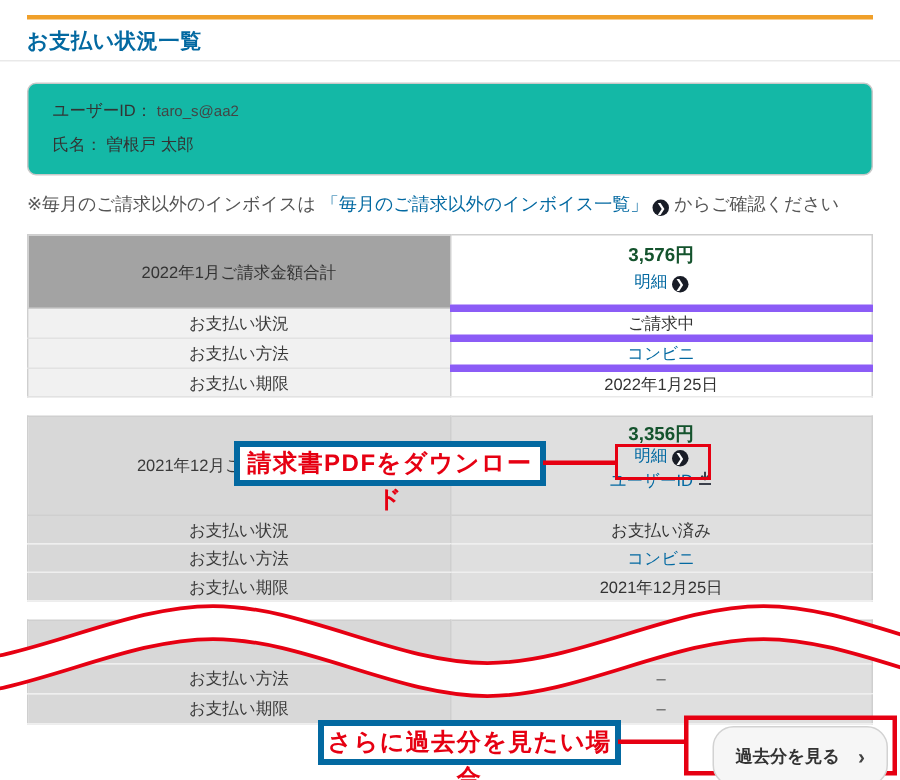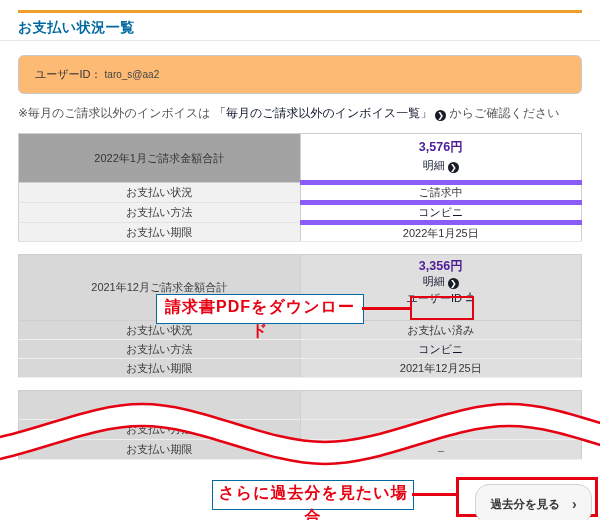--- a/index.html
+++ b/index.html
@@ -5,27 +5,27 @@
   * { margin:0; padding:0; box-sizing:border-box; }
   html,body { background:#fff; }
   body { width:600px; height:520px; font-family:"Liberation Sans","DejaVu Sans",sans-serif; color:#333; }
   .page { position:relative; width:600px; height:520px; overflow:hidden; background:#fff; }
   .content { padding:0 18px; }
 
   .top-rule { margin-top:10px; height:3px; background:#f0a02a; }
   .page-title { margin-top:6px; font-size:14px; font-weight:bold; color:#0369a1; line-height:16px; letter-spacing:.5px; }
   .title-divider { height:1px; background:#e9e9e9; margin:5px -18px 0; }
 
-  .user-box { margin-top:14px; border:1px solid #c9c9c9; border-radius:6px; padding:12px 16px 12px; background:#fdba74; }
+  .user-box { margin-top:14px; border:1px solid #c9c9c9; border-radius:6px; padding:12px 16px 12px; background:#14b8a6; }
   .user-line { font-size:11px; color:#333; line-height:13px; }
   .user-line + .user-line { margin-top:10px; }
   .user-line .val { font-size:10px; color:#444; }
 
   .note { margin-top:12px; font-size:12px; color:#555; line-height:14px; }
-  .link { color:#0f172a; text-decoration:none; cursor:pointer; }
+  .link { color:#0369a1; text-decoration:none; cursor:pointer; }
   .circle-arrow { display:inline-block; width:11px; height:11px; border-radius:50%; background:#181c26; color:#fff;
                   font-size:8px; line-height:11px; text-align:center; vertical-align:-1px; margin-left:3px; font-weight:bold; }
 
   table.pay-table { width:100%; border-collapse:collapse; margin-top:12px; font-size:11px; table-layout:fixed; }
   table.pay-table th, table.pay-table td { border:1px solid #cfcfcf; text-align:center; vertical-align:middle; font-weight:normal; }
   table.pay-table th { width:50%; }
   
   .t1 { margin-top:12px; }
   .t1 tr.body-row th { background:#f1f1f1; height:19px; border-top:1px solid #e2e2e2; border-bottom:1px solid #e2e2e2; color:#3a3a3a; }
   .t1 tr.body-row td { background:#fff; height:19px; border-top:5px solid #8b5cf6; border-bottom:1px solid #e9e9e9; }
@@ -34,29 +34,29 @@
   .t2, .t3 { margin-top:8px; }
   .t2 th, .t3 th { background:#d8d8d8; color:#3a3a3a; }
   .t2 td, .t3 td { background:#dfdfdf; }
   .t2 tr.body-row th, .t2 tr.body-row td,
   .t3 tr.body-row th, .t3 tr.body-row td { height:19px; border-top:1px solid #efefef; border-bottom:1px solid #efefef; }
   .t3 tr.body-row th, .t3 tr.body-row td { height:20px; }
   .t3 tr.hidden-row th, .t3 tr.hidden-row td { height:29px; border-bottom:none; }
 
   .head-cell { padding:4px 2px 5px; }
   .t2 .head-cell { padding:3px 2px 12px; }
-  .amount { font-size:12.5px; font-weight:bold; color:#4c1d95; line-height:18px; }
+  .amount { font-size:12.5px; font-weight:bold; color:#14532d; line-height:18px; }
   .t2 .amount { line-height:16px; }
   .detail-line { line-height:19px; }
   .t2 .detail-line { line-height:15px; }
   .pdf-line { line-height:19px; }
   .dash { color:#555; }
 
   
-  .callout { position:absolute; border:1px solid #0369a1; background:#fff; color:#e60012; font-weight:bold;
+  .callout { position:absolute; border:4px solid #0369a1; background:#fff; color:#e60012; font-weight:bold;
              font-size:16px; text-align:center; line-height:24px; letter-spacing:1px; }
   .callout-pdf { left:156px; top:294px; width:208px; height:30px; }
   .callout-past { left:212px; top:480px; width:202px; height:30px; }
   .connector { position:absolute; height:3px; background:#e60012; }
   .connector-pdf { left:362px; top:307px; width:50px; }
   .connector-past { left:412px; top:493px; width:46px; }
   .red-box { position:absolute; border:2px solid #e60012; background:transparent; }
   .box-pdf { left:410px; top:296px; width:64px; height:24px; }
   .box-past { left:456px; top:477px; width:142px; height:40px; border-width:3px; }
 
@@ -73,20 +73,24 @@
 <div class="page">
   <div class="content">
     <div class="top-rule"></div>
     <h1 class="page-title">お支払い状況一覧</h1>
     <div class="title-divider"></div>
 
     <div class="user-box">
       <div class="user-line">
         <span>ユーザーID：</span>
         <span class="val">taro_s@aa2</span>
+      </div>
+      <div class="user-line">
+        <span>氏名：</span>
+        <span>曽根戸 太郎</span>
       </div>
     </div>
 
     <div class="note">
       <span>※毎月のご請求以外のインボイスは</span>
       <span class="link">「毎月のご請求以外のインボイス一覧」</span><span class="circle-arrow">❯</span>
       <span>からご確認ください</span>
     </div>
 
     <table class="pay-table t1">

